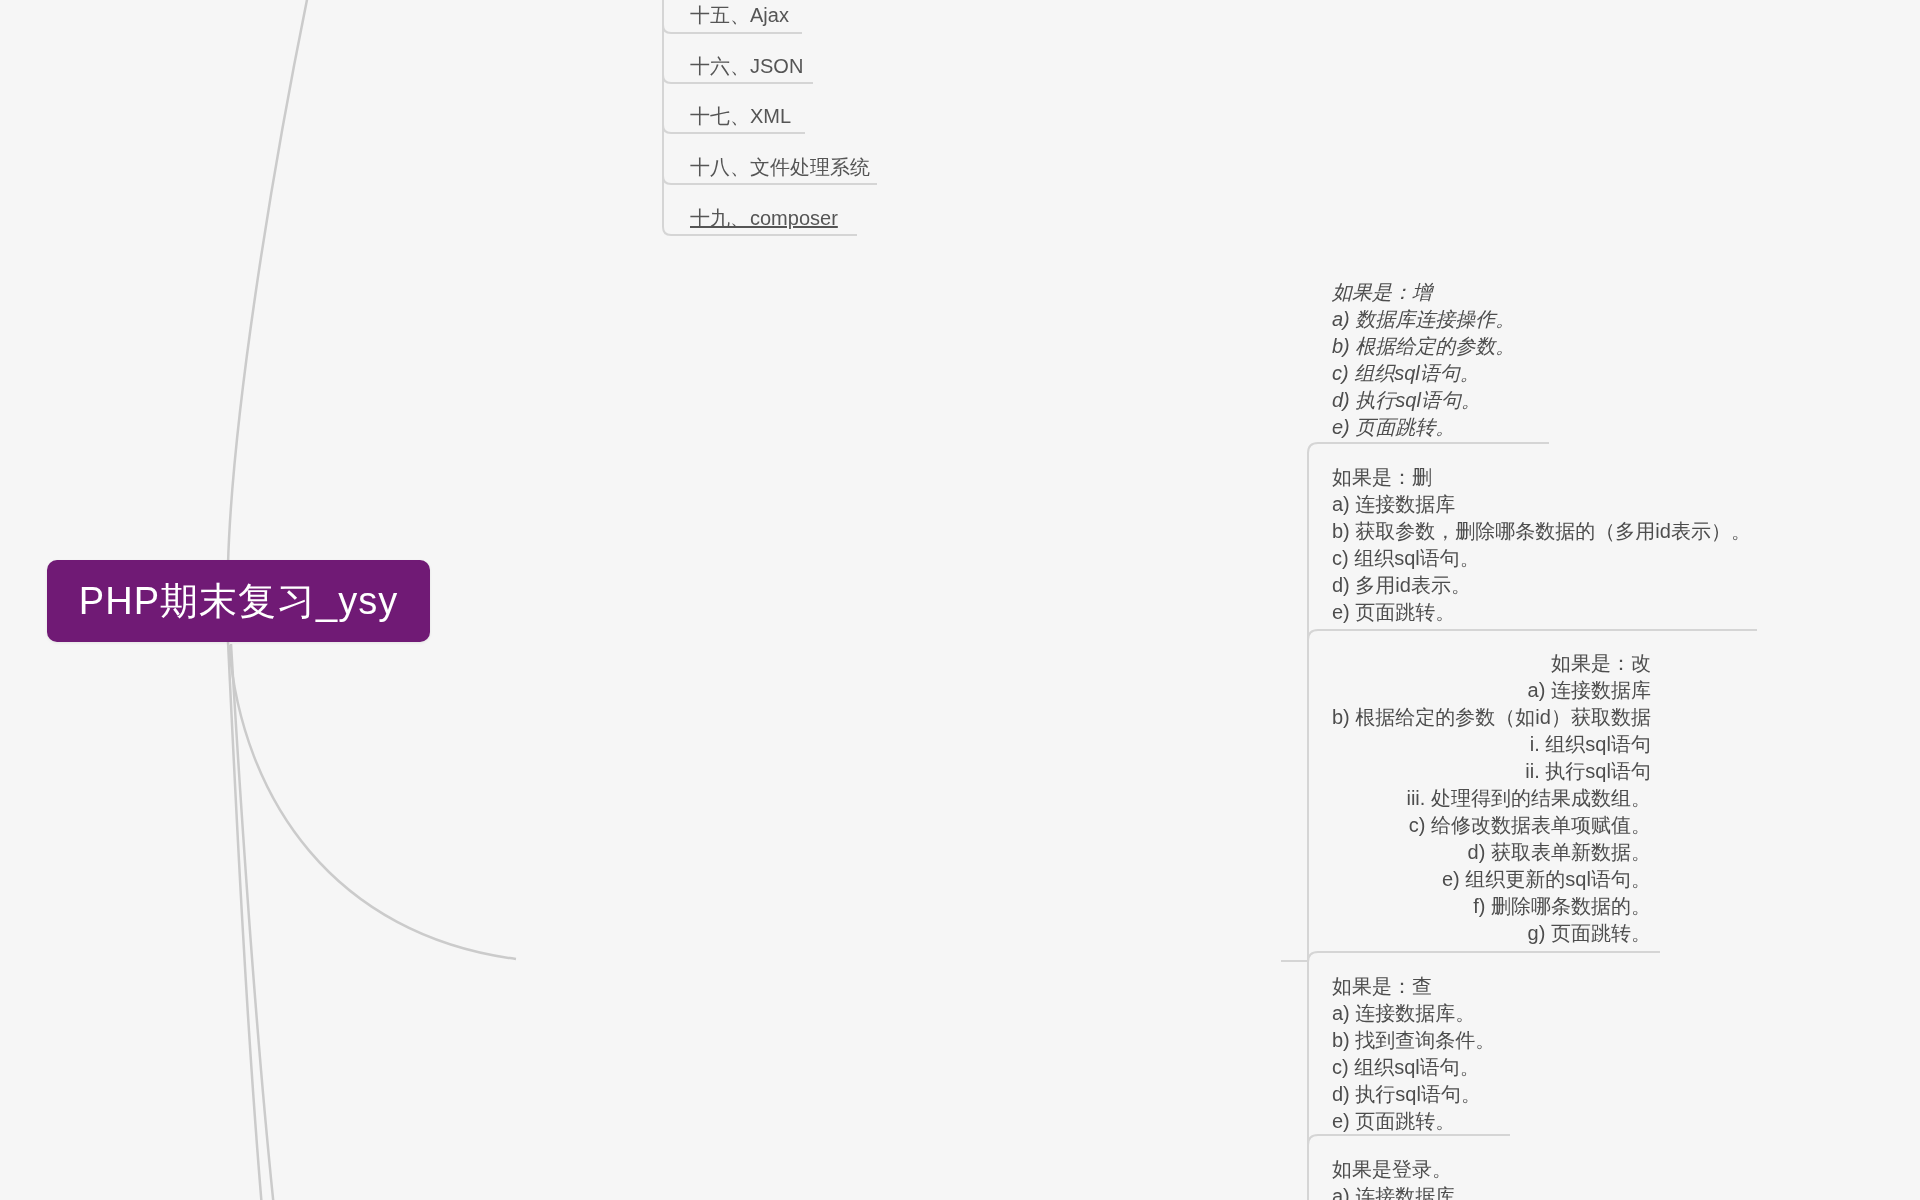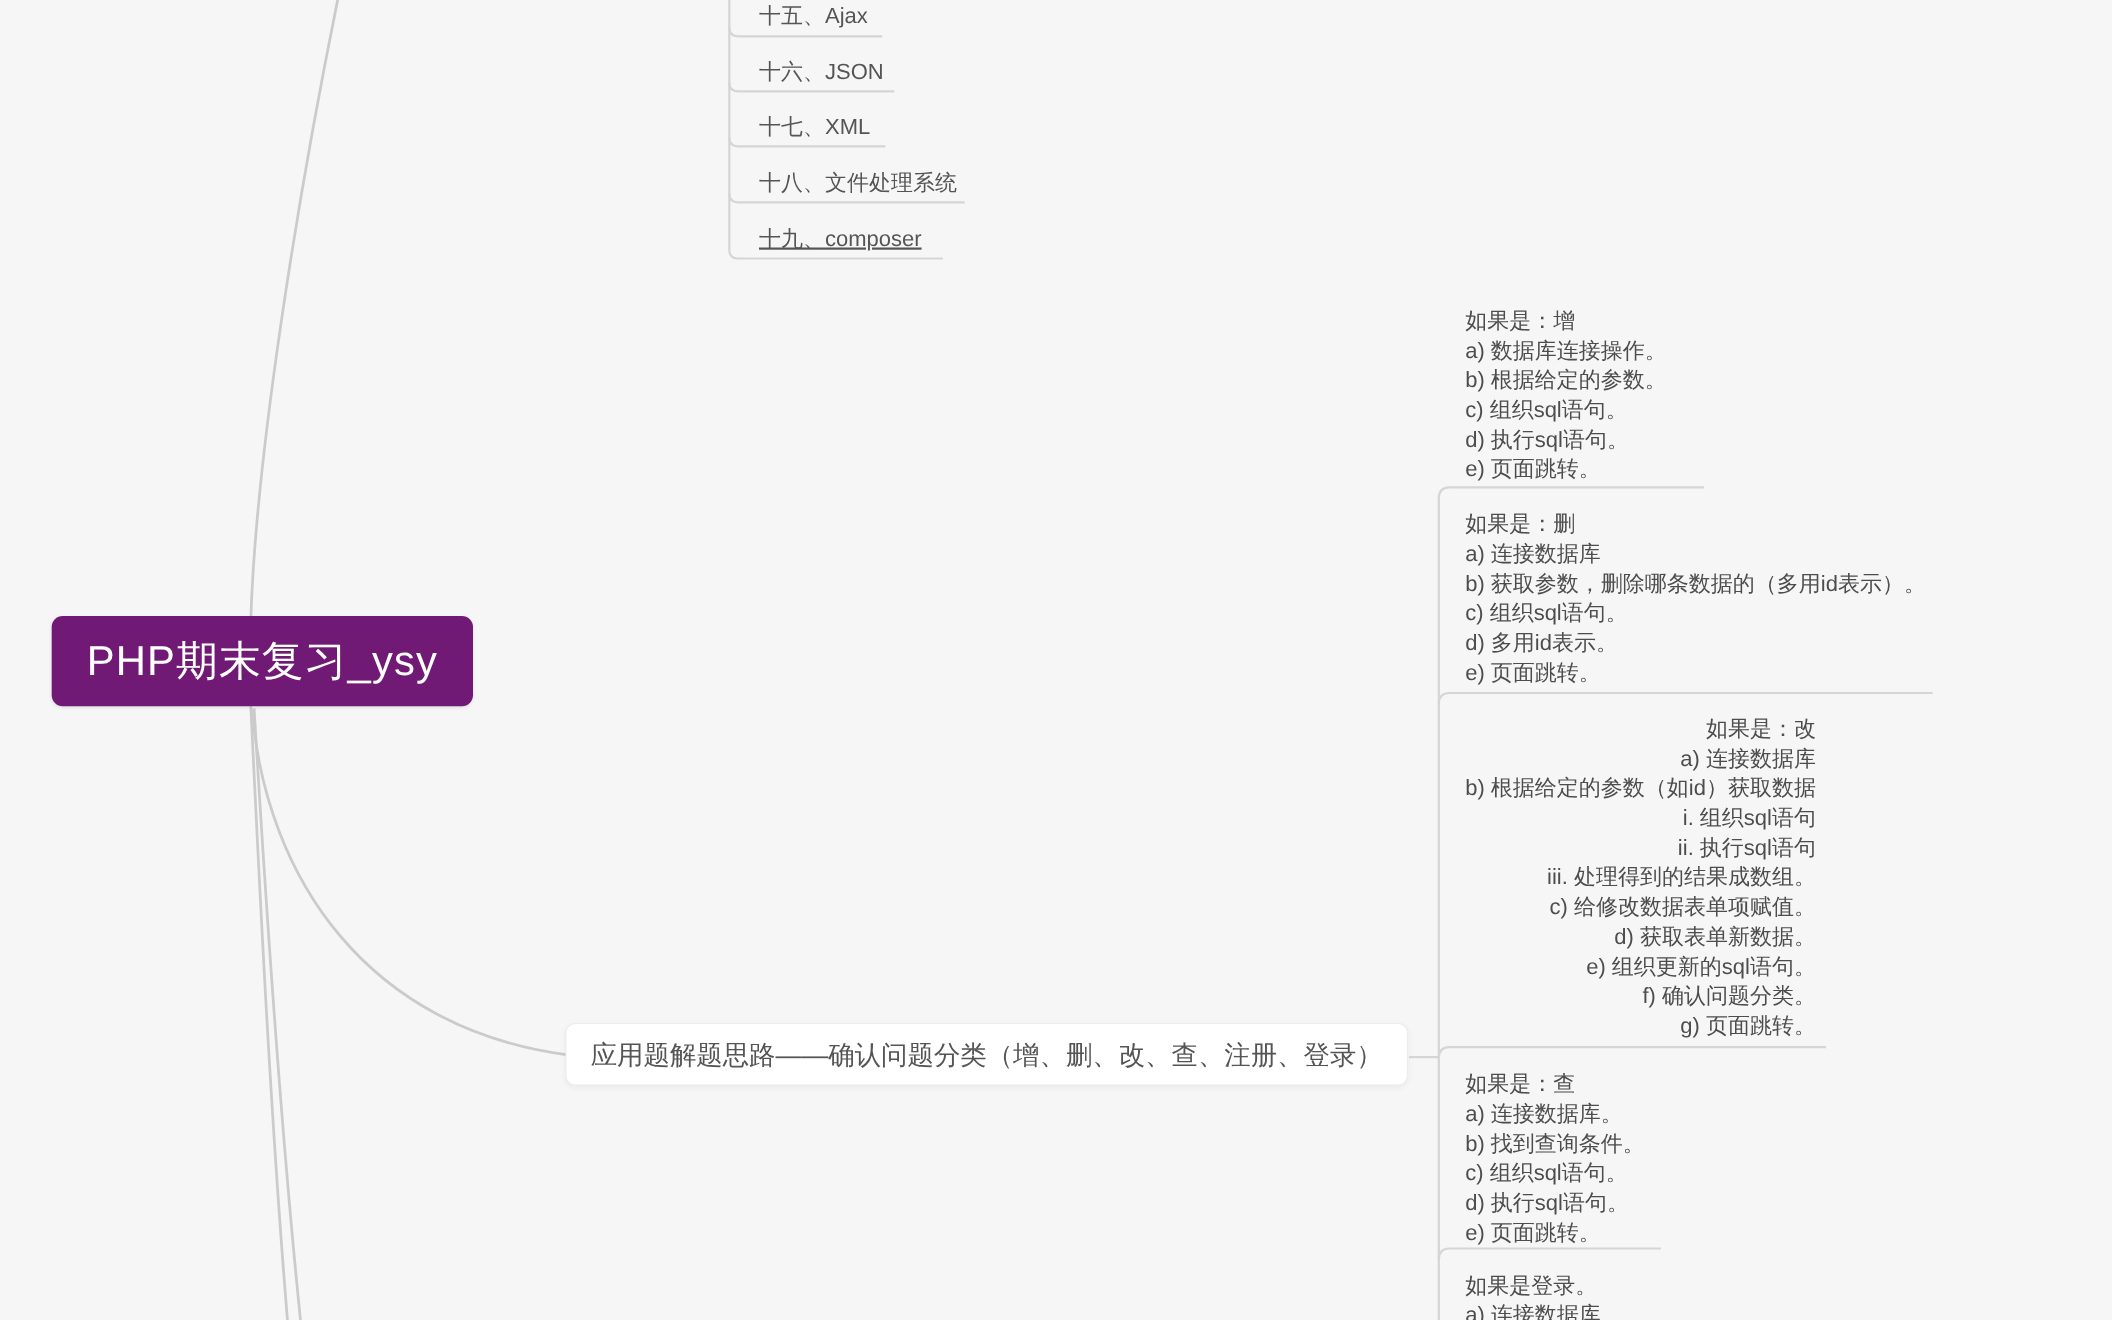--- a/index.html
+++ b/index.html
@@ -65,23 +65,22 @@
   </svg>
 
   <div class="central">PHP期末复习_ysy</div>
 
   <div class="branch-item" style="top:2px;">十五、Ajax</div>
   <div class="branch-item" style="top:53px;">十六、JSON</div>
   <div class="branch-item" style="top:103px;">十七、XML</div>
   <div class="branch-item" style="top:154px;">十八、文件处理系统</div>
   <div class="branch-item" style="top:205px;text-decoration:underline;">十九、composer</div>
 
-  <div class="app-node">应用题解题思路——确认问题分类（增、删、改、查、注册、登录）</div>
 
-  <div class="solution-block" style="top:279px;">
+  <div class="solution-block" style="top:279px;font-style:italic;">
     <div class="solution-line">如果是：增</div>
     <div class="solution-line">a) 数据库连接操作。</div>
     <div class="solution-line">b) 根据给定的参数。</div>
     <div class="solution-line">c) 组织sql语句。</div>
     <div class="solution-line">d) 执行sql语句。</div>
     <div class="solution-line">e) 页面跳转。</div>
   </div>
 
   <div class="solution-block" style="top:464px;">
     <div class="solution-line">如果是：删</div>
@@ -95,21 +94,21 @@
   <div class="solution-block" style="top:650px;text-align:right;">
     <div class="solution-line">如果是：改</div>
     <div class="solution-line">a) 连接数据库</div>
     <div class="solution-line">b) 根据给定的参数（如id）获取数据</div>
     <div class="solution-line">i. 组织sql语句</div>
     <div class="solution-line">ii. 执行sql语句</div>
     <div class="solution-line">iii. 处理得到的结果成数组。</div>
     <div class="solution-line">c) 给修改数据表单项赋值。</div>
     <div class="solution-line">d) 获取表单新数据。</div>
     <div class="solution-line">e) 组织更新的sql语句。</div>
-    <div class="solution-line">f) 确认问题分类。</div>
+    <div class="solution-line">f) 删除哪条数据的。</div>
     <div class="solution-line">g) 页面跳转。</div>
   </div>
 
   <div class="solution-block" style="top:973px;">
     <div class="solution-line">如果是：查</div>
     <div class="solution-line">a) 连接数据库。</div>
     <div class="solution-line">b) 找到查询条件。</div>
     <div class="solution-line">c) 组织sql语句。</div>
     <div class="solution-line">d) 执行sql语句。</div>
     <div class="solution-line">e) 页面跳转。</div>

